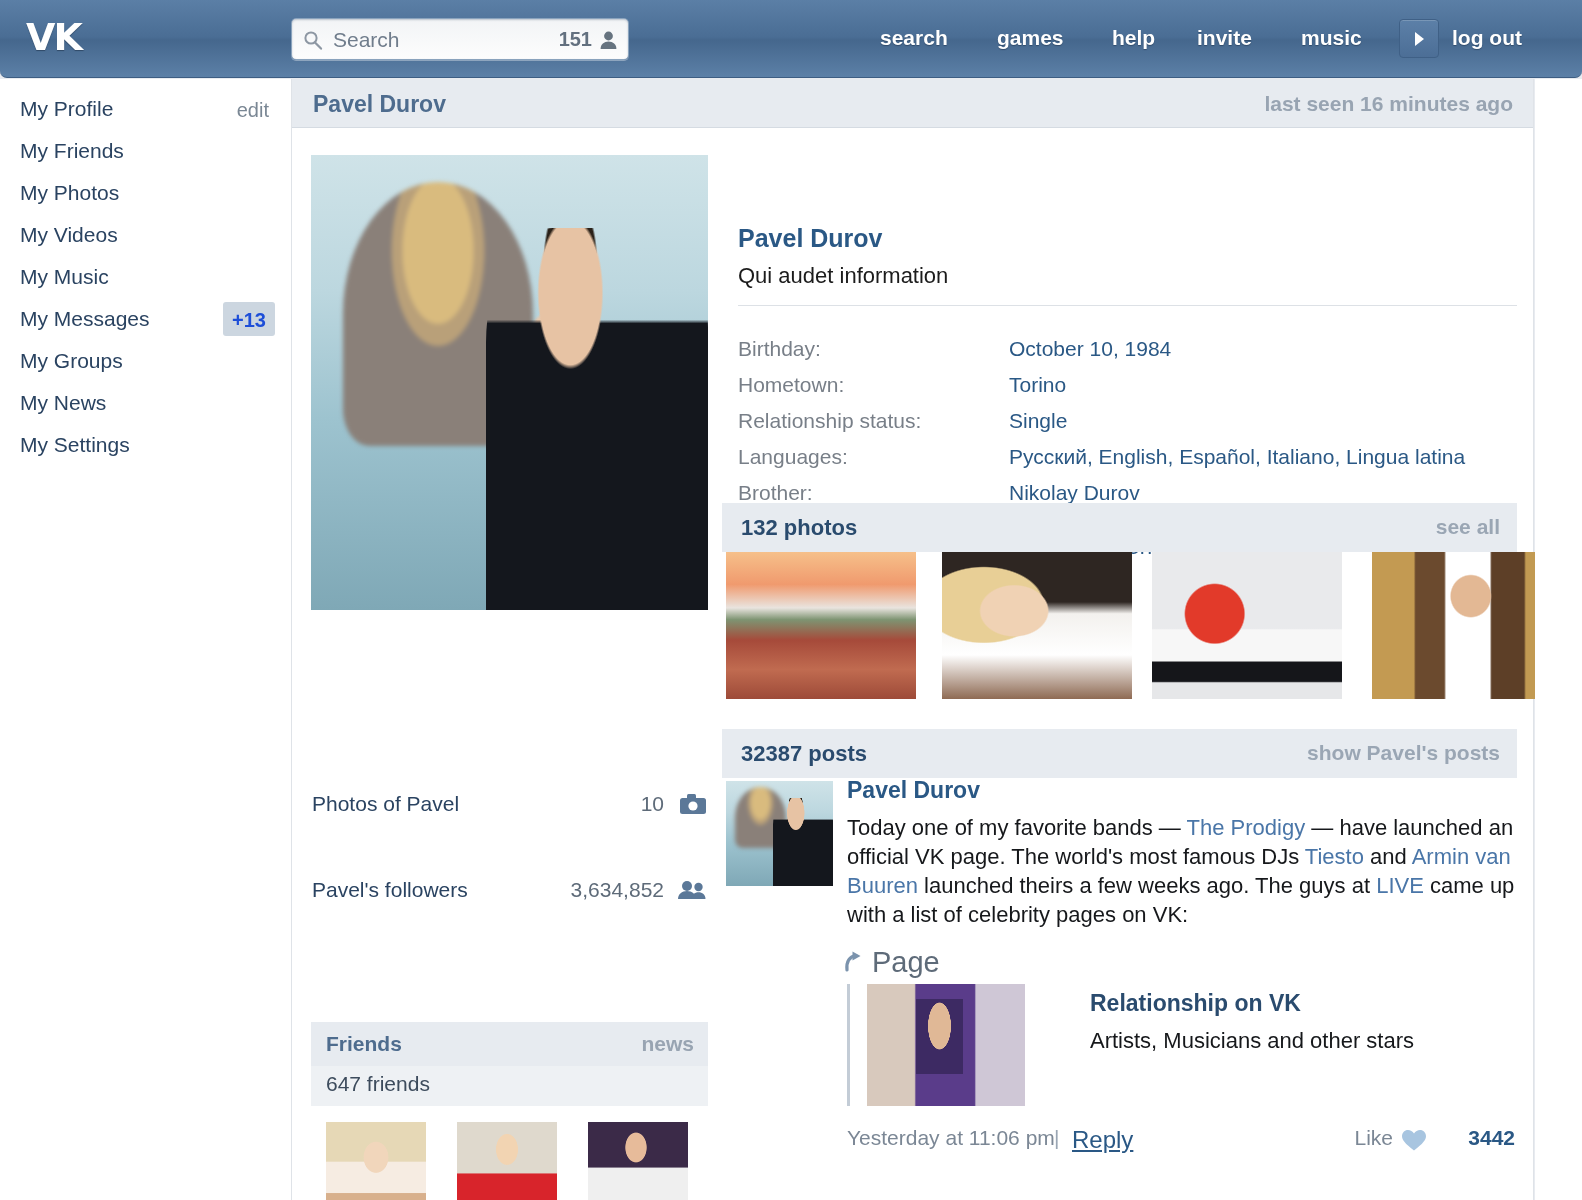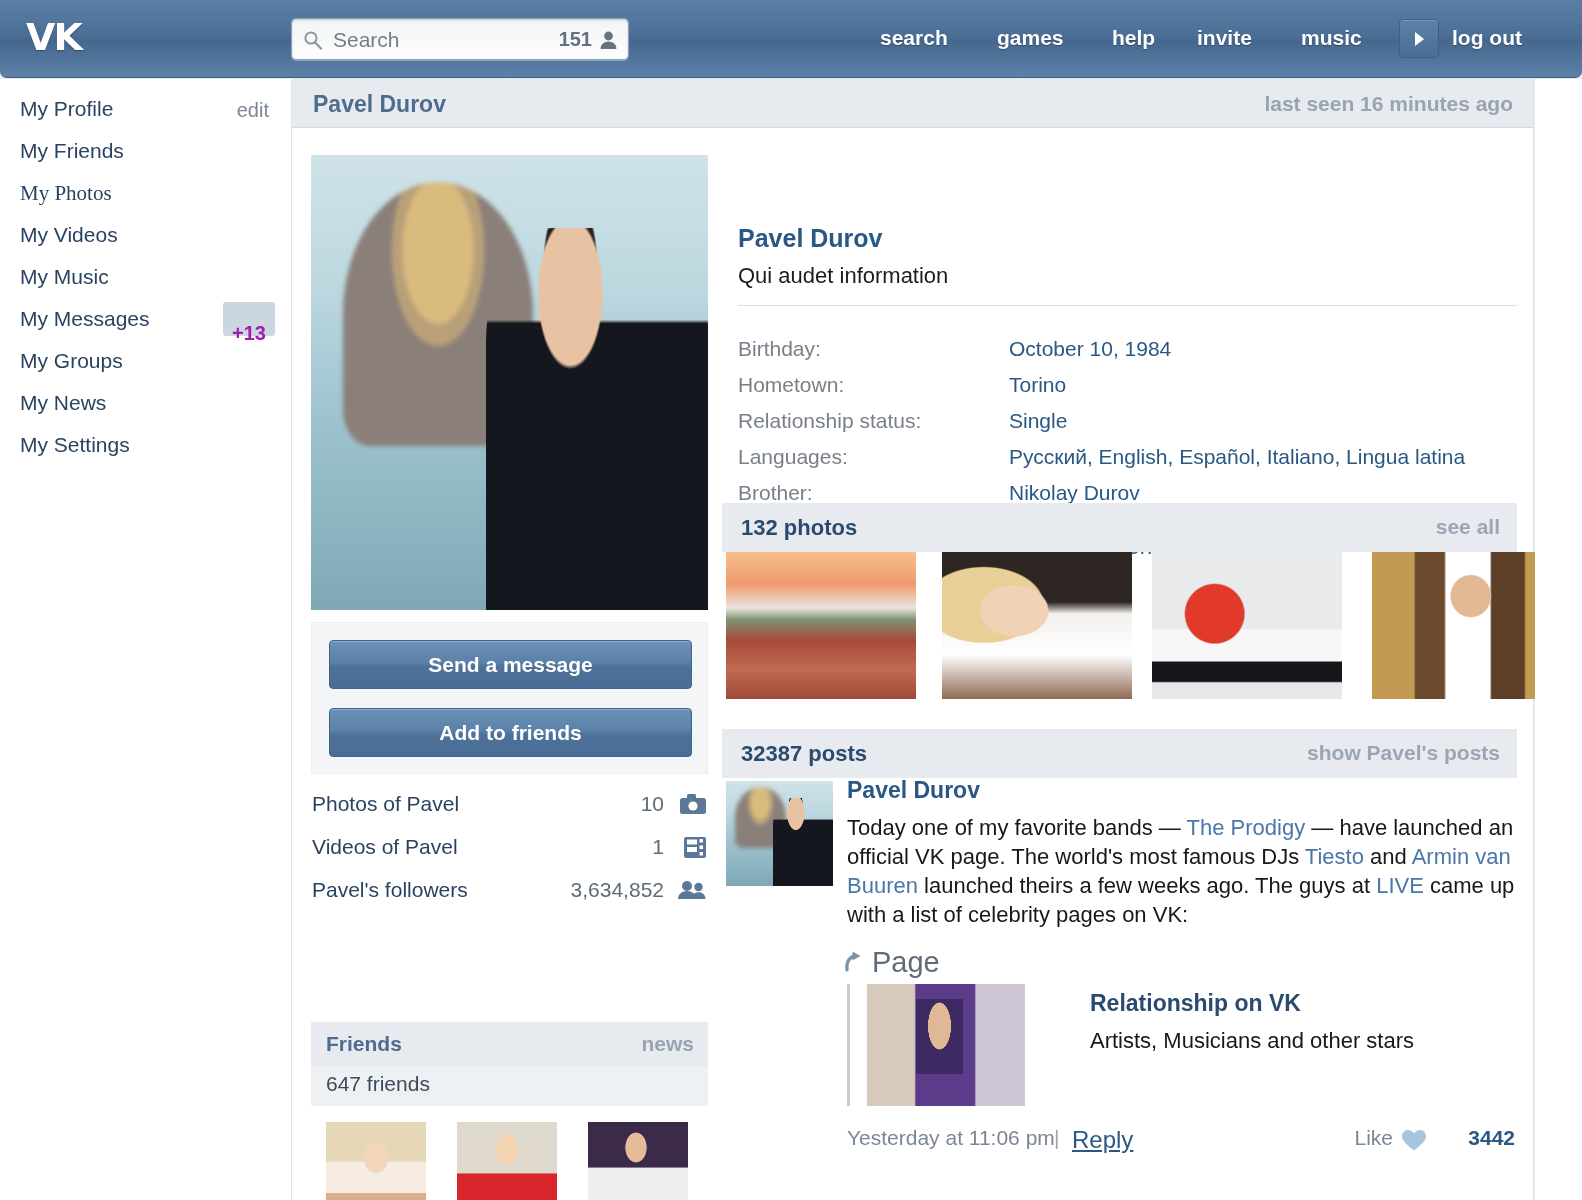--- a/index.html
+++ b/index.html
@@ -89,22 +89,22 @@
     font-size: 21px; color: #2a4361; white-space: nowrap;
     cursor: pointer;
   }
   .side-edit {
     position: absolute; right: 22px; font-size: 20px; color: #7a8794;
     cursor: pointer;
   }
   .side-badge {
     position: absolute; right: 16px; height: 34px;
     background: #ccd6e0; border-radius: 3px;
-    color: #a21caf; font-size: 20px; font-weight: bold;
-    padding: 20px 9px 0 9px;
+    color: #1d4ed8; font-size: 20px; font-weight: bold;
+    padding: 7px 9px 0 9px;
   }
 
   
   .profile-head {
     position: absolute; left: 0; top: 0; width: 1241px; height: 49px;
     background: #e7ebf0;
     border-bottom: 1px solid #d5dbe2;
   }
   .profile-head .name {
     position: absolute; left: 21px; top: 12px;
@@ -376,68 +376,50 @@
     <a href="#" style="left:-130px;">log out</a>
   </div>
 </div>
 
 <div class="page">
 
   <div class="leftcol">
     <div class="side-item" style="top:18px;">My Profile</div>
     <div class="side-edit" style="top:20px;">edit</div>
     <div class="side-item" style="top:60px;">My Friends</div>
-    <div class="side-item" style="top:102px;font-family:Liberation Serif, serif;">My Photos</div>
+    <div class="side-item" style="top:102px;">My Photos</div>
     <div class="side-item" style="top:144px;">My Videos</div>
     <div class="side-item" style="top:186px;">My Music</div>
     <div class="side-item" style="top:228px;">My Messages</div>
     <div class="side-badge" style="top:223px;">+13</div>
     <div class="side-item" style="top:270px;">My Groups</div>
     <div class="side-item" style="top:312px;">My News</div>
     <div class="side-item" style="top:354px;">My Settings</div>
   </div>
 
   <div class="maincol">
 
     <div class="profile-head">
       <div class="name">Pavel Durov</div>
       <div class="seen">last seen 16 minutes ago</div>
     </div>
 
     <div class="avatar-wrap">
       <div class="img-durov"></div>
     </div>
 
-    <div class="btnbox">
-      <div class="vkbtn" style="top:17px;">Send a message</div>
-      <div class="vkbtn" style="top:85px;">Add to friends</div>
-    </div>
 
     <div class="statrow" style="top:713px;">
       <span>Photos of Pavel</span>
       <span class="sval">10</span>
       <span class="sicon">
         <svg width="26" height="20" viewBox="0 0 26 20">
           <rect x="0" y="4" width="26" height="16" rx="2.5" fill="#5b7898"></rect>
           <rect x="7" y="0" width="9" height="5" rx="1.5" fill="#5b7898"></rect>
           <circle cx="13" cy="12" r="4.6" fill="#ffffff"></circle>
-        </svg>
-      </span>
-    </div>
-    <div class="statrow" style="top:756px;">
-      <span>Videos of Pavel</span>
-      <span class="sval">1</span>
-      <span class="sicon">
-        <svg width="22" height="21" viewBox="0 0 22 21">
-          <rect x="0" y="0" width="22" height="21" rx="2" fill="#5b7898"></rect>
-          <rect x="3" y="2.5" width="10" height="5" fill="#ffffff"></rect>
-          <rect x="3" y="10" width="10" height="5" fill="#ffffff"></rect>
-          <rect x="15.5" y="2" width="3.5" height="3.5" fill="#ffffff"></rect>
-          <rect x="15.5" y="8.5" width="3.5" height="3.5" fill="#ffffff"></rect>
-          <rect x="15.5" y="15" width="3.5" height="3.5" fill="#ffffff"></rect>
         </svg>
       </span>
     </div>
     <div class="statrow" style="top:799px;">
       <span>Pavel's followers</span>
       <span class="sval">3,634,852</span>
       <span class="sicon">
         <svg width="28" height="20" viewBox="0 0 28 20">
           <circle cx="9" cy="6" r="5" fill="#5b7898"></circle>
           <path d="M0 19c0-5 4-8 9-8s9 3 9 8z" fill="#5b7898"></path>

